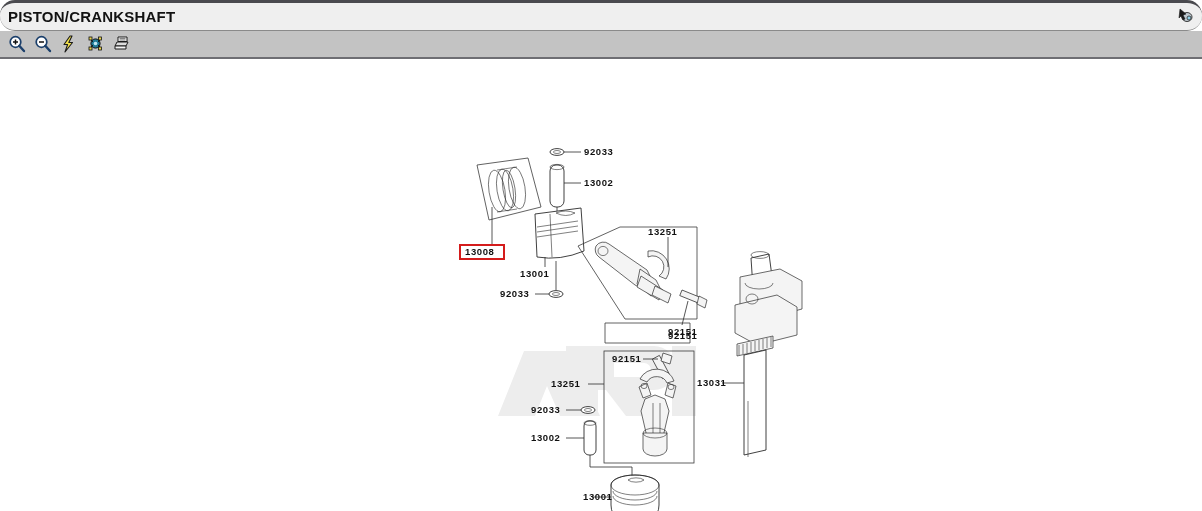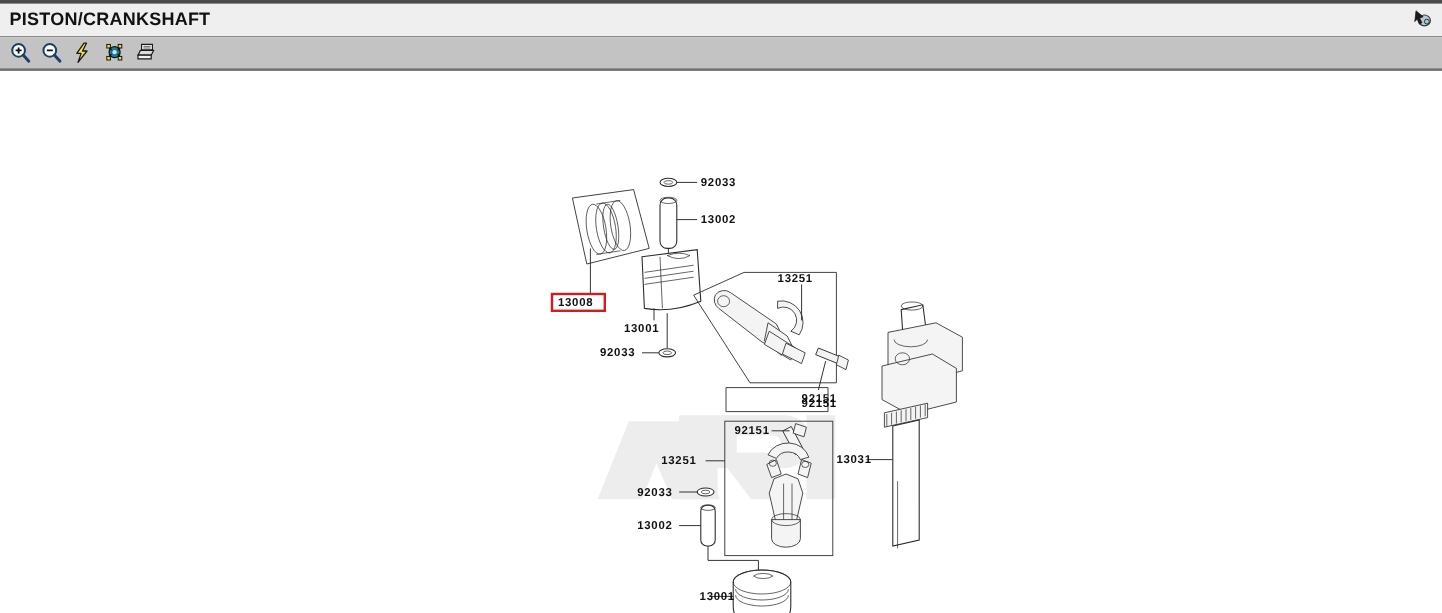--- a/index.html
+++ b/index.html
@@ -10,20 +10,21 @@
   }
   #app{position:relative;width:1202px;height:511px;}
 
   
   .titlebar{
     position:absolute;left:0;top:0;width:1202px;height:31px;
     background:#efefef;
     border-top:3px solid #4a4a4f;
     border-bottom:1px solid #8a8a8a;
     box-sizing:border-box;
+    border-radius:15px;
   }
   .titlebar .title{
     position:absolute;left:8px;top:5px;
     font-size:15px;font-weight:bold;color:#121212;
     letter-spacing:.2px;
     white-space:nowrap;
   }
   .titlebar .corner-icon{
     position:absolute;right:6px;top:2px;width:22px;height:22px;
   }

